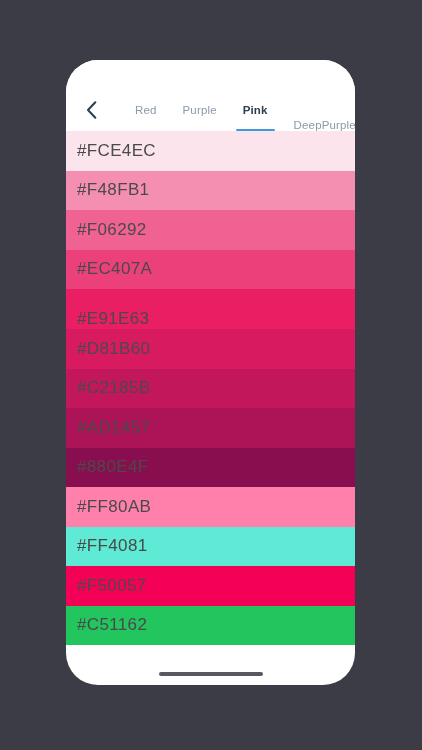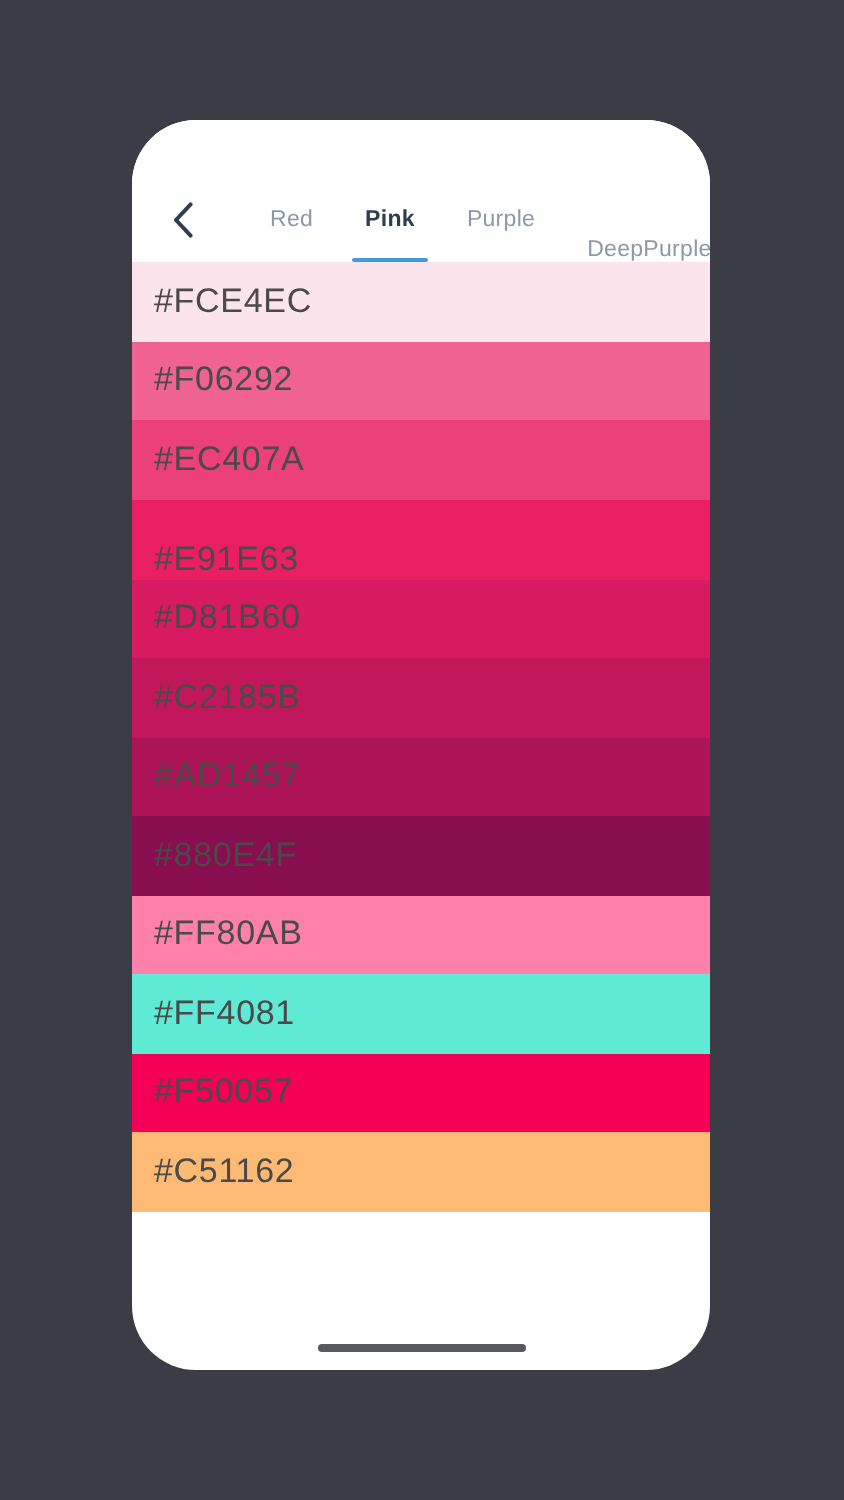--- a/index.html
+++ b/index.html
@@ -158,40 +158,43 @@
             <svg width="11" height="18" viewBox="0 0 11 18" fill="none" xmlns="http://www.w3.org/2000/svg" aria-hidden="true">
               <path d="M9.3 1.2 L2 9 L9.3 16.8" stroke="#2c3e50" stroke-width="2" stroke-linecap="round" stroke-linejoin="round"></path>
             </svg>
           </span>
         </div>
 
         <div class="tab-list">
           <div class="tab-item" style="color: rgb(139, 153, 168);">
             <span>Red</span>
           </div>
+          <div class="tab-item" style="color: rgb(139, 153, 168);">
+            <span>Purple</span>
+          </div>
           <div class="tab-item is-active" style="color: rgb(44, 62, 80);">
             <span>Pink</span>
             <span class="tab-underline" style="background: rgb(63, 154, 224);"></span>
           </div>
-          <div class="tab-item" style="color: rgb(139, 153, 168);">
-            <span>Purple</span>
-          </div>
           <div class="tab-item" style="color: rgb(139, 153, 168); align-items: flex-end;">
             <span>DeepPurple</span>
           </div>
 
         </div>
 
       </div>
     </div>
 
     <div class="color-list">
       <div class="color-row" style="background: rgb(252, 228, 236);">
         <span class="color-row-label" style="color: rgb(74, 74, 74);">#FCE4EC</span>
       </div>
+      <div class="color-row" style="background: rgb(244, 143, 177);">
+        <span class="color-row-label" style="color: rgb(74, 74, 74);">#F48FB1</span>
+      </div>
       <div class="color-row" style="background: rgb(240, 98, 146);">
         <span class="color-row-label" style="color: rgb(74, 74, 74);">#F06292</span>
       </div>
       <div class="color-row" style="background: rgb(236, 64, 122);">
         <span class="color-row-label" style="color: rgb(74, 74, 74);">#EC407A</span>
       </div>
       <div class="color-row" style="background: rgb(233, 30, 99);">
         <span class="color-row-label" style="color: rgb(74, 74, 74); margin-top: 20px;">#E91E63</span>
       </div>
       <div class="color-row" style="background: rgb(216, 27, 96);">
@@ -208,21 +211,21 @@
       </div>
       <div class="color-row" style="background: rgb(255, 128, 171);">
         <span class="color-row-label" style="color: rgb(74, 74, 74);">#FF80AB</span>
       </div>
       <div class="color-row" style="background: #5eead4;">
         <span class="color-row-label" style="color: rgb(74, 74, 74);">#FF4081</span>
       </div>
       <div class="color-row" style="background: rgb(245, 0, 87);">
         <span class="color-row-label" style="color: rgb(74, 74, 74);">#F50057</span>
       </div>
-      <div class="color-row" style="background: #fdba74;">
+      <div class="color-row" style="background: #22c55e;">
         <span class="color-row-label" style="color: rgb(74, 74, 74);">#C51162</span>
       </div>
     </div>
 
     <div class="home-indicator-wrap">
       <div class="home-indicator" style="background: rgb(87, 88, 97);"></div>
     </div>
 
   </div>
 

